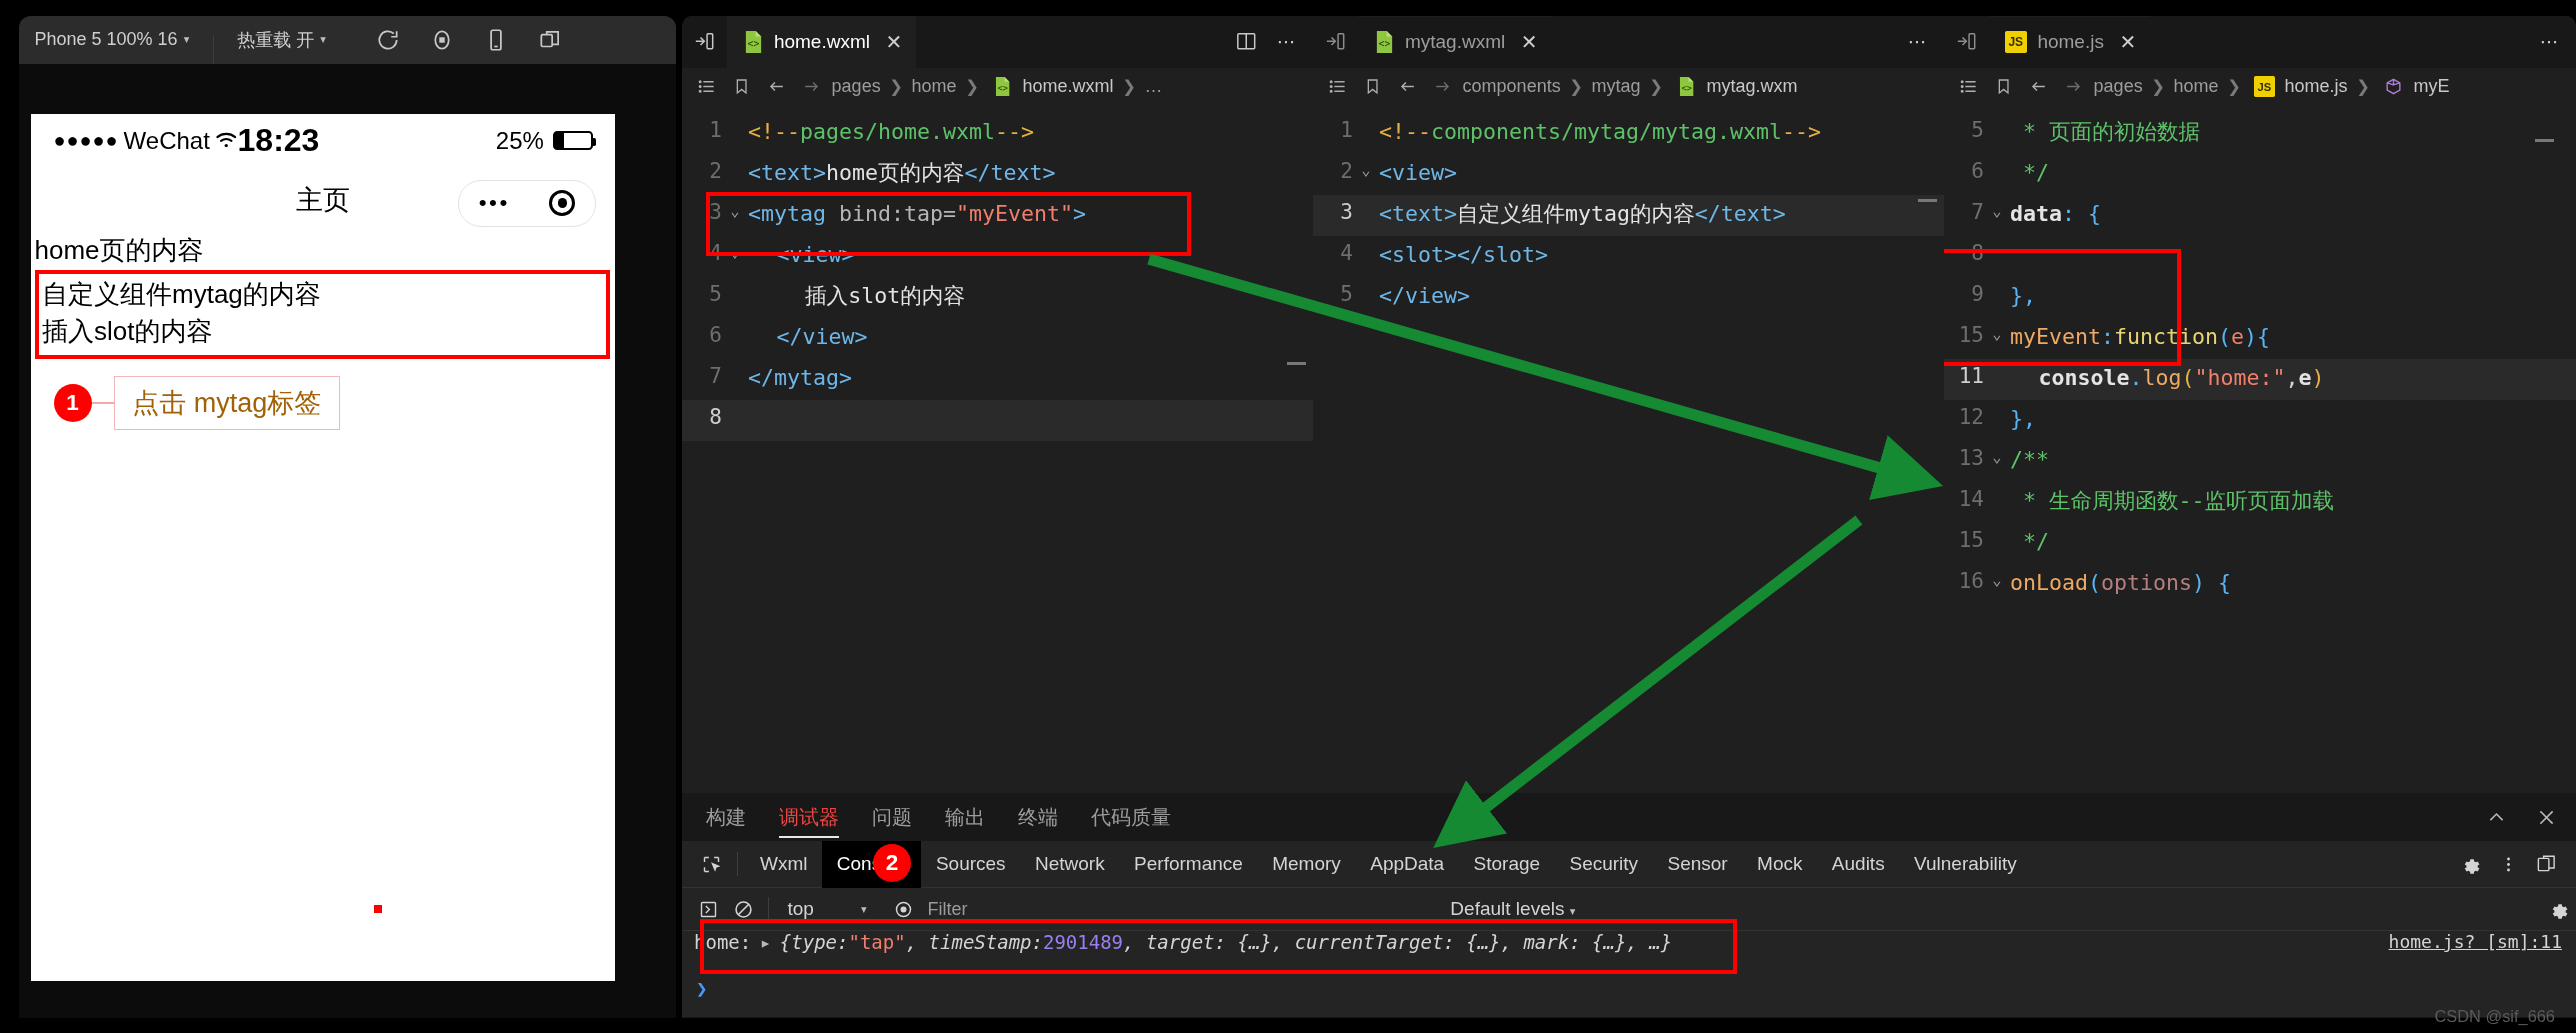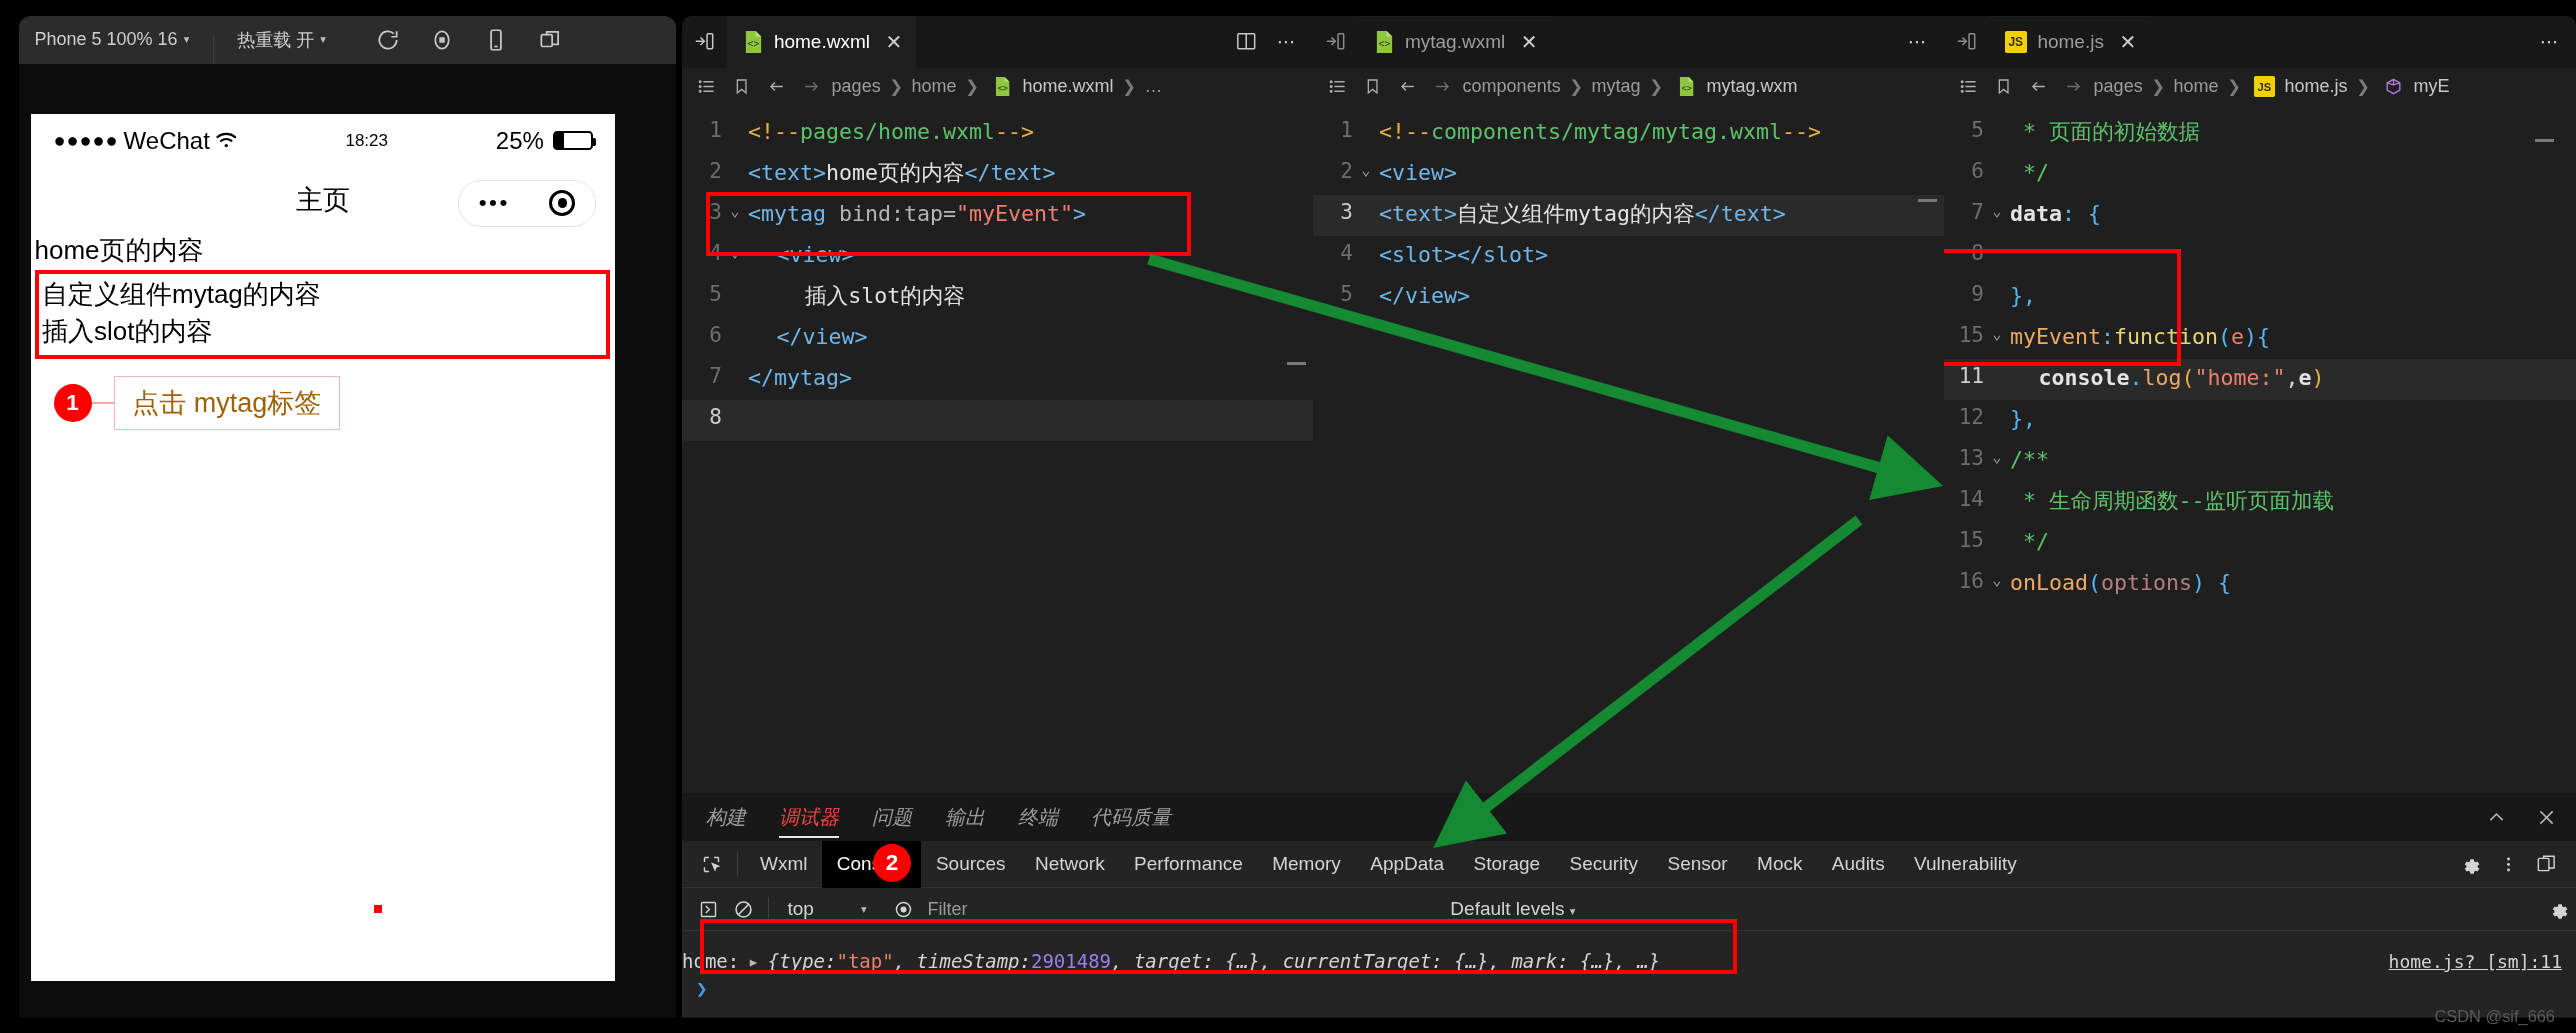--- a/index.html
+++ b/index.html
@@ -29,21 +29,21 @@
   .sim-icon-btn { width:54px; height:48px; display:flex; align-items:center; justify-content:center; }
   .sim-body { background:#0c0c0c; height:954px; position:relative; }
 
   .phone {
     position:absolute; left:12px; top:50px; width:584px; height:867px;
     background:#fff;
   }
   .status-bar { height:54px; display:flex; align-items:center; padding:0 22.5px; color:#000; font-size:24px; }
   .sb-left { display:flex; align-items:center; gap:5.2px; flex:0 0 auto; }
   .sb-dots { letter-spacing:0.9px; font-size:20px; }
-  .sb-center { flex:1; text-align:center; font-size:17px; font-weight:400;}
+  .sb-center { flex:1; text-align:left; font-size:32px; font-weight:700;}
   .sb-right { display:flex; align-items:center; gap:8.6px; }
   .battery { width:40px; height:19px; border:2.2px solid #000; border-radius:4.3px; position:relative; }
   .battery::after { content:""; position:absolute; right:-5.2px; top:5.2px; width:3.5px; height:7.8px; background:#000; border-radius:0 1.7px 1.7px 0;}
   .battery > i { display:block; width:25%; height:100%; background:#000; }
 
   .nav-bar { height:64px; position:relative; display:flex; align-items:center; justify-content:center; }
   .nav-title { font-size:27px; color:#000; }
   .capsule {
     position:absolute; right:19px; top:12px; width:138px; height:47px; border:1.7px solid #e3e3e3;
     border-radius:23px; display:flex; align-items:center; justify-content:space-around; background:#fff;
@@ -135,21 +135,21 @@
   .code-redbox { position:absolute; border:4.3px solid #ff0000; pointer-events:none; }
 
   
   .bottom {
     position:absolute; left:682px; top:793px; width:1894px; height:225px; background:#181818;
   }
   .panel-tabs {
     height:48px; display:flex; align-items:center; padding-left:24px; gap:33px; color:#9d9d9d; font-size:20px;
     position:relative;
   }
-  .panel-tab { position:relative; height:48px; display:flex; align-items:center;font-style:italic; }
+  .panel-tab { position:relative; height:48px; display:flex; align-items:center; }
   .panel-tab.active { color:#ef4444; }
   .panel-tab.active::after { content:""; position:absolute; left:0; right:0; bottom:3.5px; height:1.7px; background:#e8e8e8; }
   .panel-tb-right { position:absolute; right:19px; display:flex; align-items:center; gap:29px; color:#b9b9b9; font-size:21px; }
 
   .devtools { background:#242424; height:176px; }
   .dt-tabs {
     height:47px; display:flex; align-items:center; gap:0; color:#d4d4d4; font-size:19px; padding-left:10.4px;
     border-bottom:0.9px solid #333;
   }
   .dt-icon-btn { width:38px; display:flex; align-items:center; justify-content:center; }
@@ -161,21 +161,21 @@
   .dt-filterbar {
     height:43px; display:flex; align-items:center; gap:0; color:#d4d4d4; font-size:18px;
     border-bottom:0.9px solid #333; padding-left:8.6px;
   }
   .fb-btn { width:35px; display:flex; align-items:center; justify-content:center; }
   .fb-ctx { padding:0 12px; font-size:19px; }
   .fb-filter { color:#9b9b9b; padding-left:7px; }
   .fb-levels { margin-left:auto; margin-right:auto; color:#d4d4d4; font-size:19px; }
 
   .console-row {
-    position:relative; height:41px; display:flex; align-items:flex-end; 
+    position:relative; height:41px; display:flex; align-items:flex-start; padding-left:12px;
     font-family:"DejaVu Sans Mono","Liberation Mono",monospace; font-size:19px; color:#d4d4d4;
   }
   .console-row .src {
     position:absolute; right:14px; color:#d4d4d4; text-decoration:underline; font-size:18px;
   }
   .console-prompt { height:31px; display:flex; align-items:center; padding-left:14px; color:#4a9bf0; font-size:19px;
     font-family:"DejaVu Sans Mono","Liberation Mono",monospace; }
   .num-lit { color:#9a7ff0; }
   .str-lit { color:#f07f6c; }
 

